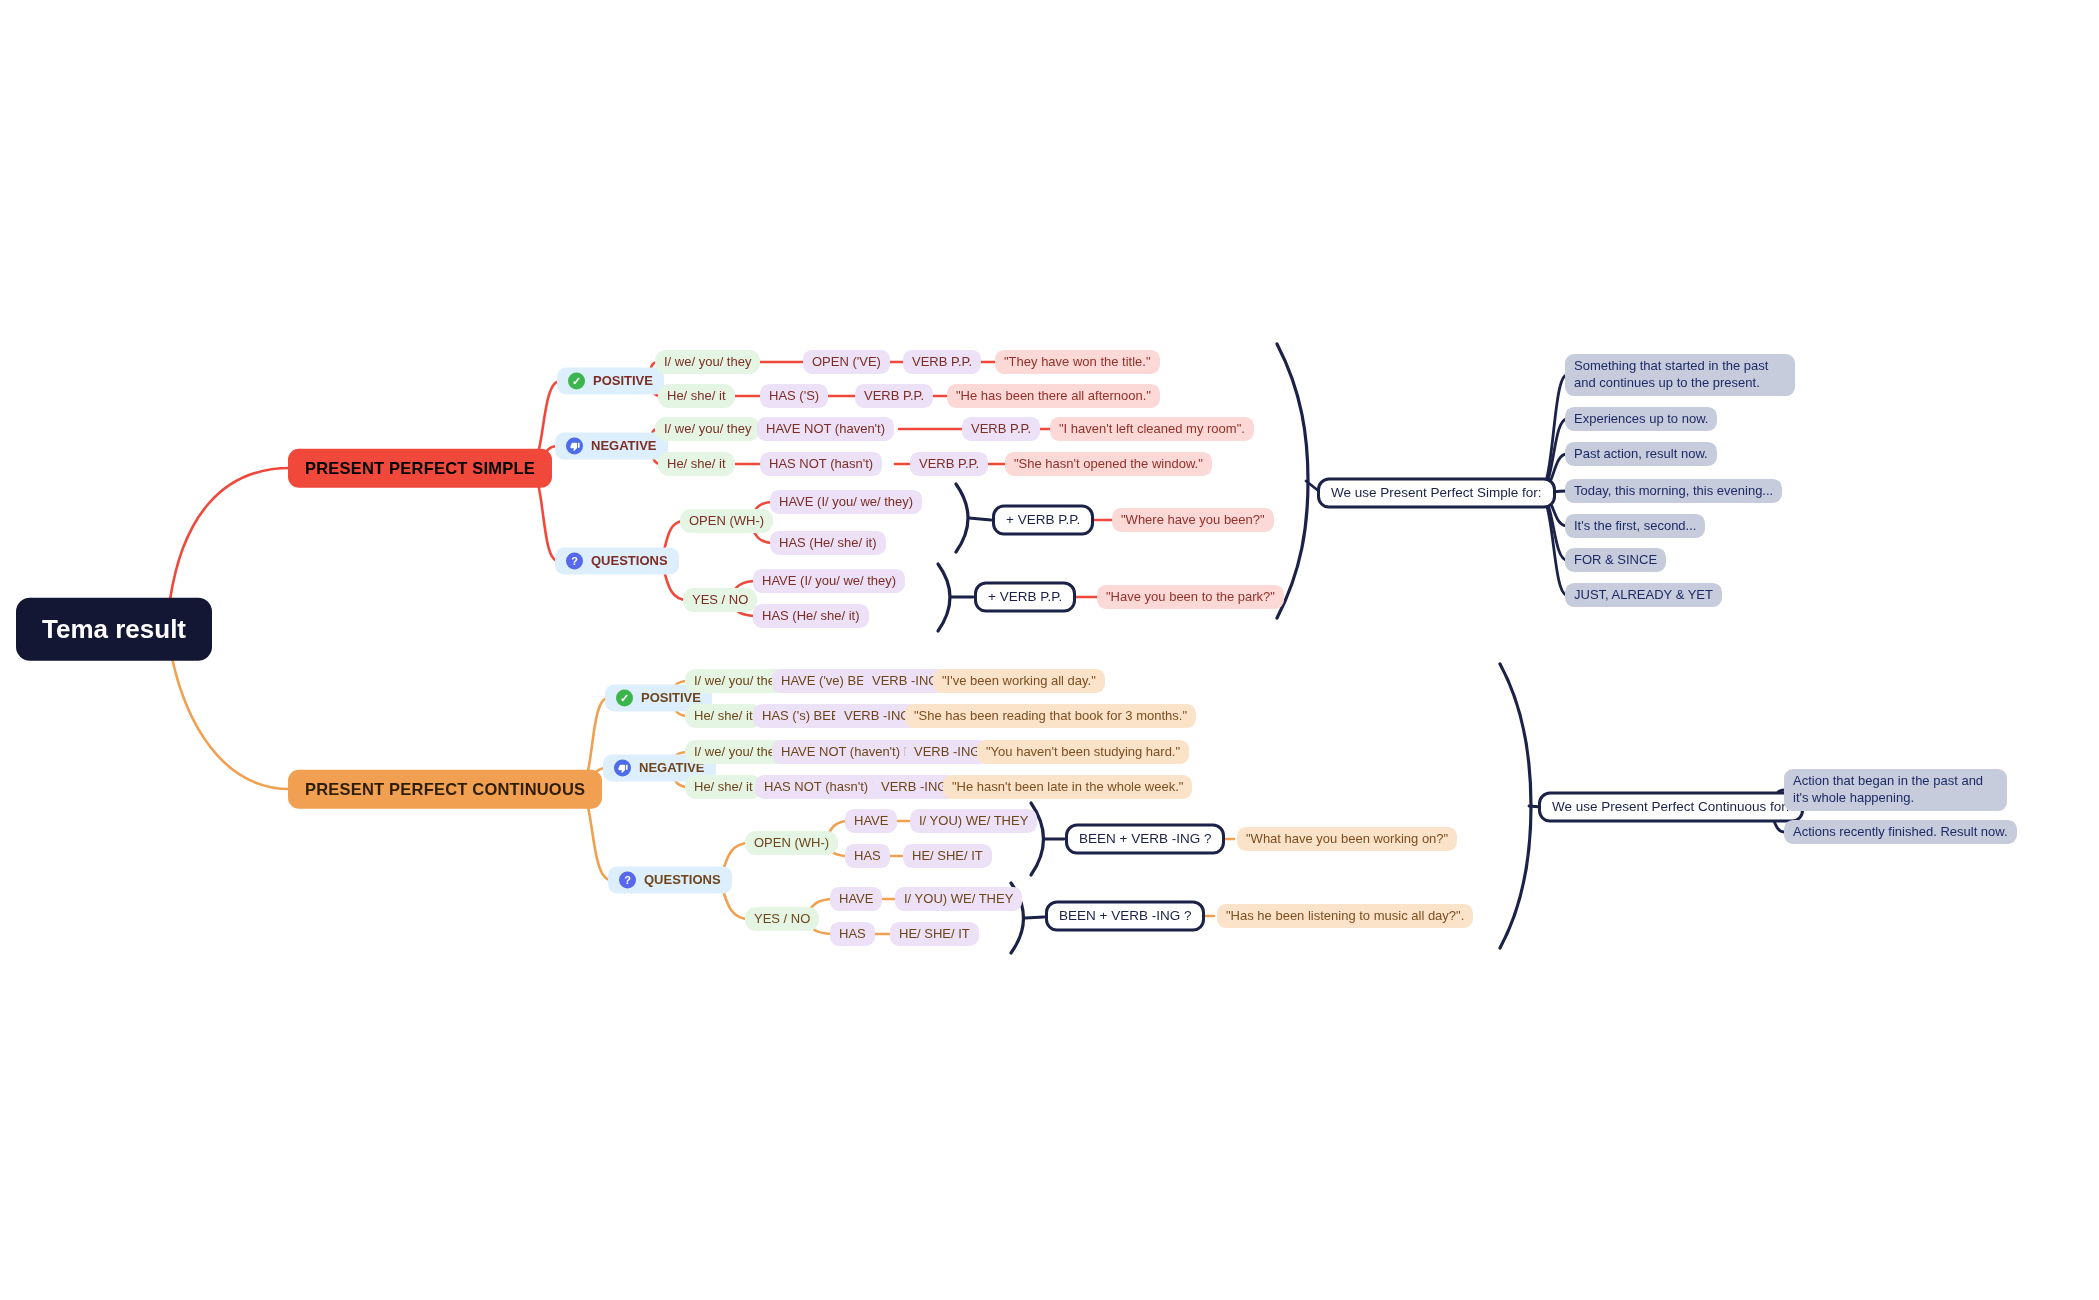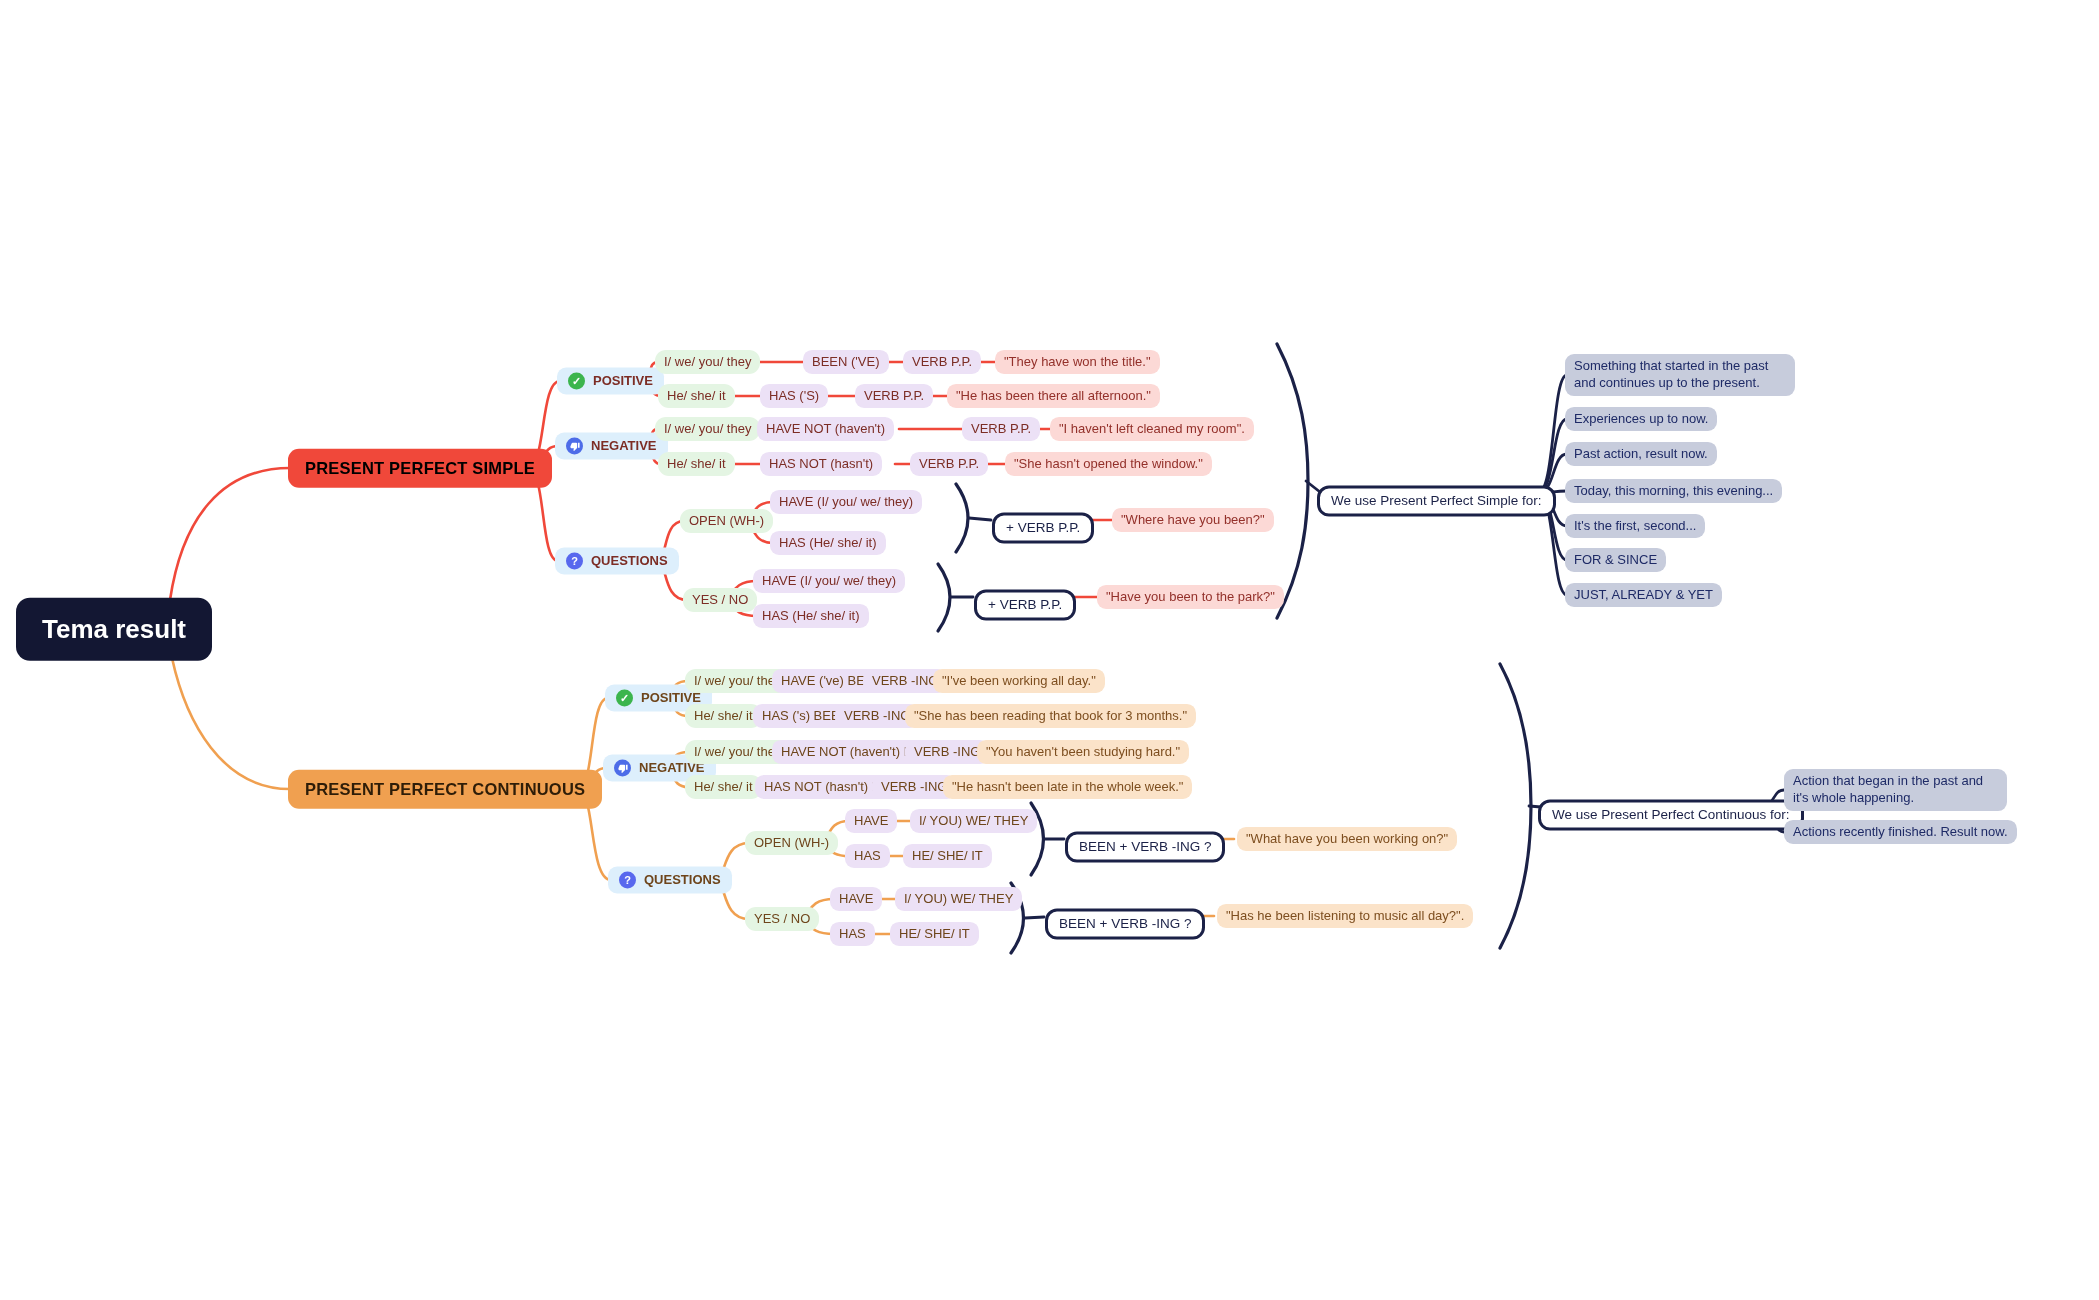--- a/index.html
+++ b/index.html
@@ -17,21 +17,21 @@
   .label-blue{background:#ddeffc;display:flex;align-items:center;gap:8px;
         padding:5px 11px;font-weight:600;}
   .ink-red{color:#7c2d25;}
   .ink-brown{color:#6e451b;}
   .bg-green{background:#e4f5e3;border-radius:11px;}
   .bg-purple{background:#ece1f6;}
   .bg-pink{background:#fcd9d6;color:#93302a;}
   .bg-peach{background:#fbe3c9;color:#7d4e1f;}
   .bg-gray{background:#c7ccdc;color:#1e2a66;}
   .box-navy{background:#ffffff;border:3px solid #1b2147;color:#1b2147;
-        border-radius:12px;font-weight:500;padding:4px 11px;font-size:13.5px;margin-top:8px;}
+        border-radius:12px;font-weight:500;padding:4px 11px;font-size:13.5px;}
   .wrap{white-space:normal;line-height:1.3;}
   .icon{width:17px;height:17px;border-radius:50%;display:inline-flex;
         align-items:center;justify-content:center;flex:0 0 auto;color:#fff;
         font-size:11px;font-weight:700;}
   .icon svg{width:10px;height:10px;fill:#ffffff;}
   .ic-green{background:#3cb54d;}
   .ic-blue{background:#4d6ce8;}
   .ic-violet{background:#5868ee;}
 </style>
 </head>
@@ -146,21 +146,21 @@
         </svg>
       </span>
     <span>NEGATIVE</span>
   </div>
   <div class="node label-blue ink-red" style="left:555px;top:561px">
     <span class="icon ic-violet">?</span>
     <span>QUESTIONS</span>
   </div>
 
   <div class="node bg-green ink-red" style="left:655px;top:362px">I/ we/ you/ they</div>
-  <div class="node bg-purple ink-red" style="left:803px;top:362px">BEEN ('VE)</div>
+  <div class="node bg-purple ink-red" style="left:803px;top:362px">OPEN ('VE)</div>
   <div class="node bg-purple ink-red" style="left:903px;top:362px">VERB P.P.</div>
   <div class="node bg-pink" style="left:995px;top:362px">"They have won the title."</div>
 
   <div class="node bg-green ink-red" style="left:658px;top:396px">He/ she/ it</div>
   <div class="node bg-purple ink-red" style="left:760px;top:396px">HAS ('S)</div>
   <div class="node bg-purple ink-red" style="left:855px;top:396px">VERB P.P.</div>
   <div class="node bg-pink" style="left:947px;top:396px">"He has been there all afternoon."</div>
 
   <div class="node bg-green ink-red" style="left:655px;top:429px">I/ we/ you/ they</div>
   <div class="node bg-purple ink-red" style="left:757px;top:429px">HAVE NOT (haven't)</div>

